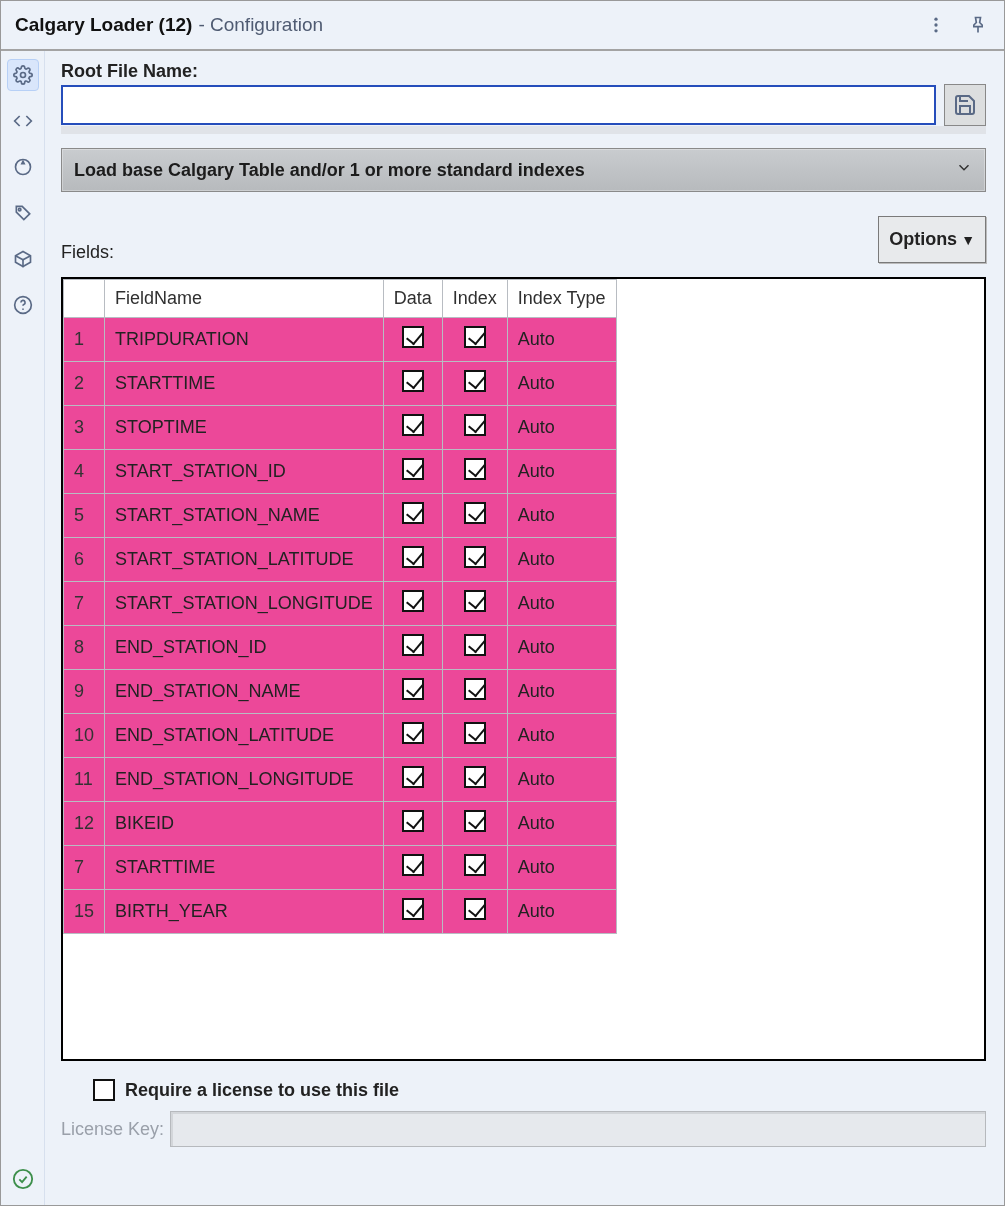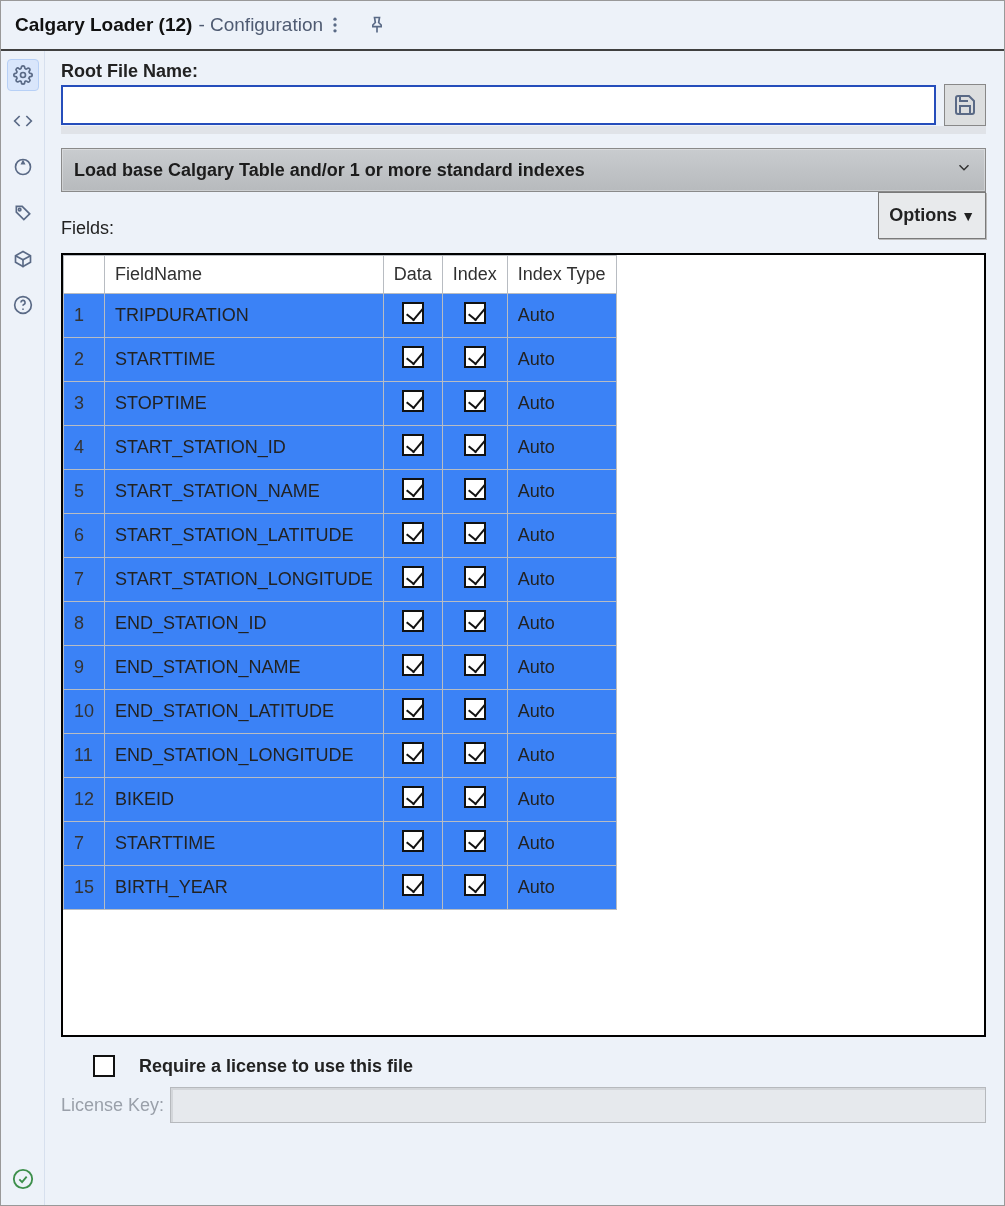--- a/index.html
+++ b/index.html
@@ -12,23 +12,24 @@
     width: 1005px;
     height: 1206px;
     overflow: hidden;
     border: 1px solid #999;
   }
 
   
   .titlebar {
     display: flex;
     align-items: center;
+    justify-content: space-between;
     height: 50px;
     padding: 0 14px;
-    border-bottom: 2px solid #404040;
+    border-bottom: 2px solid #a3a3a3;
     background: #edf2f9;
   }
   .titlebar .title {
     display: flex;
     align-items: baseline;
     gap: 6px;
   }
   .titlebar .title .name { font-weight: 700; font-size: 19px; color:#111;}
   .titlebar .title .sub { font-size: 19px; color: #4f5b72; }
   .titlebar .right { display: flex; gap: 18px; align-items:center; }
@@ -104,20 +105,21 @@
   .select-box {
     position:relative;
     border:1px solid #8a8a8a;
     background: linear-gradient(#c9cccf, #b7babd);
     height:44px;
     display:flex; align-items:center;
     padding:0 40px 0 12px;
     font-size:18px;
     font-weight:600;
     color:#1c1c1c;
+    margin-bottom:24px;
     box-shadow: inset 0 0 0 1px rgba(255,255,255,0.3);
   }
   .select-box .chev {
     position:absolute; right:12px; top:50%; transform:translateY(-50%);
     color:#333;
   }
   .select-box .chev svg{width:18px;height:18px;}
 
   .fields-hdr { display:flex; justify-content:space-between; align-items:flex-end; margin-bottom:14px;}
   .fields-hdr .lbl{ font-size:18px;}
@@ -135,21 +137,21 @@
   .grid-wrap {
     border:2px solid #000;
     background:#fff;
     padding:0;
     height: 784px;
     overflow:hidden;
   }
   table.fields {
     border-collapse:collapse;
     width:488px;
-    background:#3b82f6;
+    background:#ec4899;
   }
   table.fields th, table.fields td {
     border:1px solid #b8bcc2;
     padding:8px 10px;
     text-align:left;
     font-size:18px;
     white-space:nowrap;
   }
   table.fields th { font-weight:400; color:#303030; background:#fff;}
   table.fields td.rownum { width:38px; text-align:left; color:#333;}
@@ -159,21 +161,21 @@
 
   .cb {
     display:inline-block; width:22px; height:22px; border:2px solid #111; position:relative; background:#fff;
   }
   .cb.checked::after{
     content:""; position:absolute; left:3px; top:3px; width:14px; height:8px;
     border-left:2.5px solid #111; border-bottom:2.5px solid #111;
     transform:rotate(-50deg);
   }
 
-  .license-row { margin-top:18px; display:flex; align-items:center; gap:24px;padding-left:32px;}
+  .license-row { margin-top:18px; display:flex; align-items:center; gap:10px;padding-left:32px;}
   .license-label { font-weight:700; font-size:18px;}
   .disabled-label { color:#9aa0aa; font-size:18px;}
   .key-row { margin-top:10px; display:flex; align-items:center; gap:6px;}
   .key-input {
     flex:1; height:36px; background:#e6e9ed; border:1px solid #b6b9bd; box-shadow: inset 2px 2px 0 #d3d6da;
   }
 </style>
 </head>
 <body>
 

